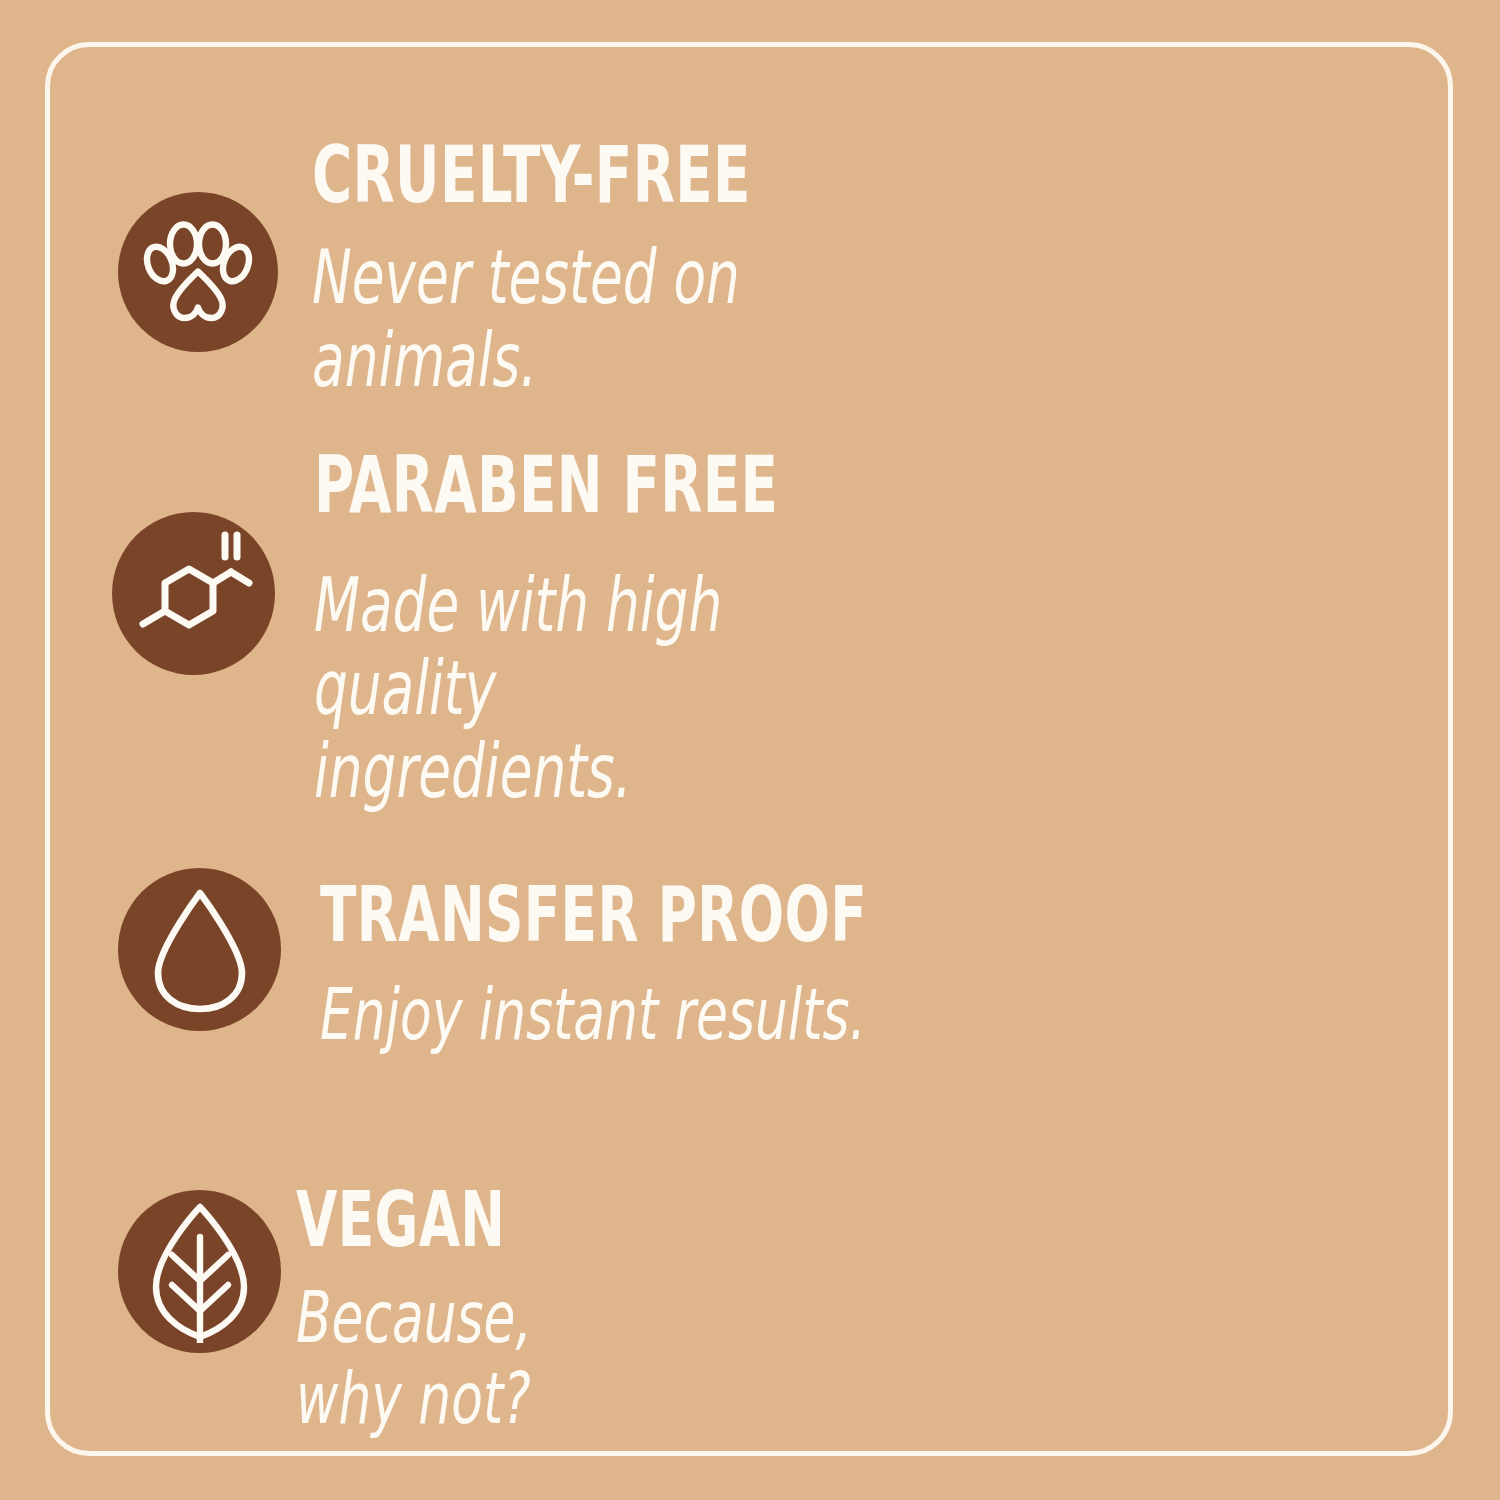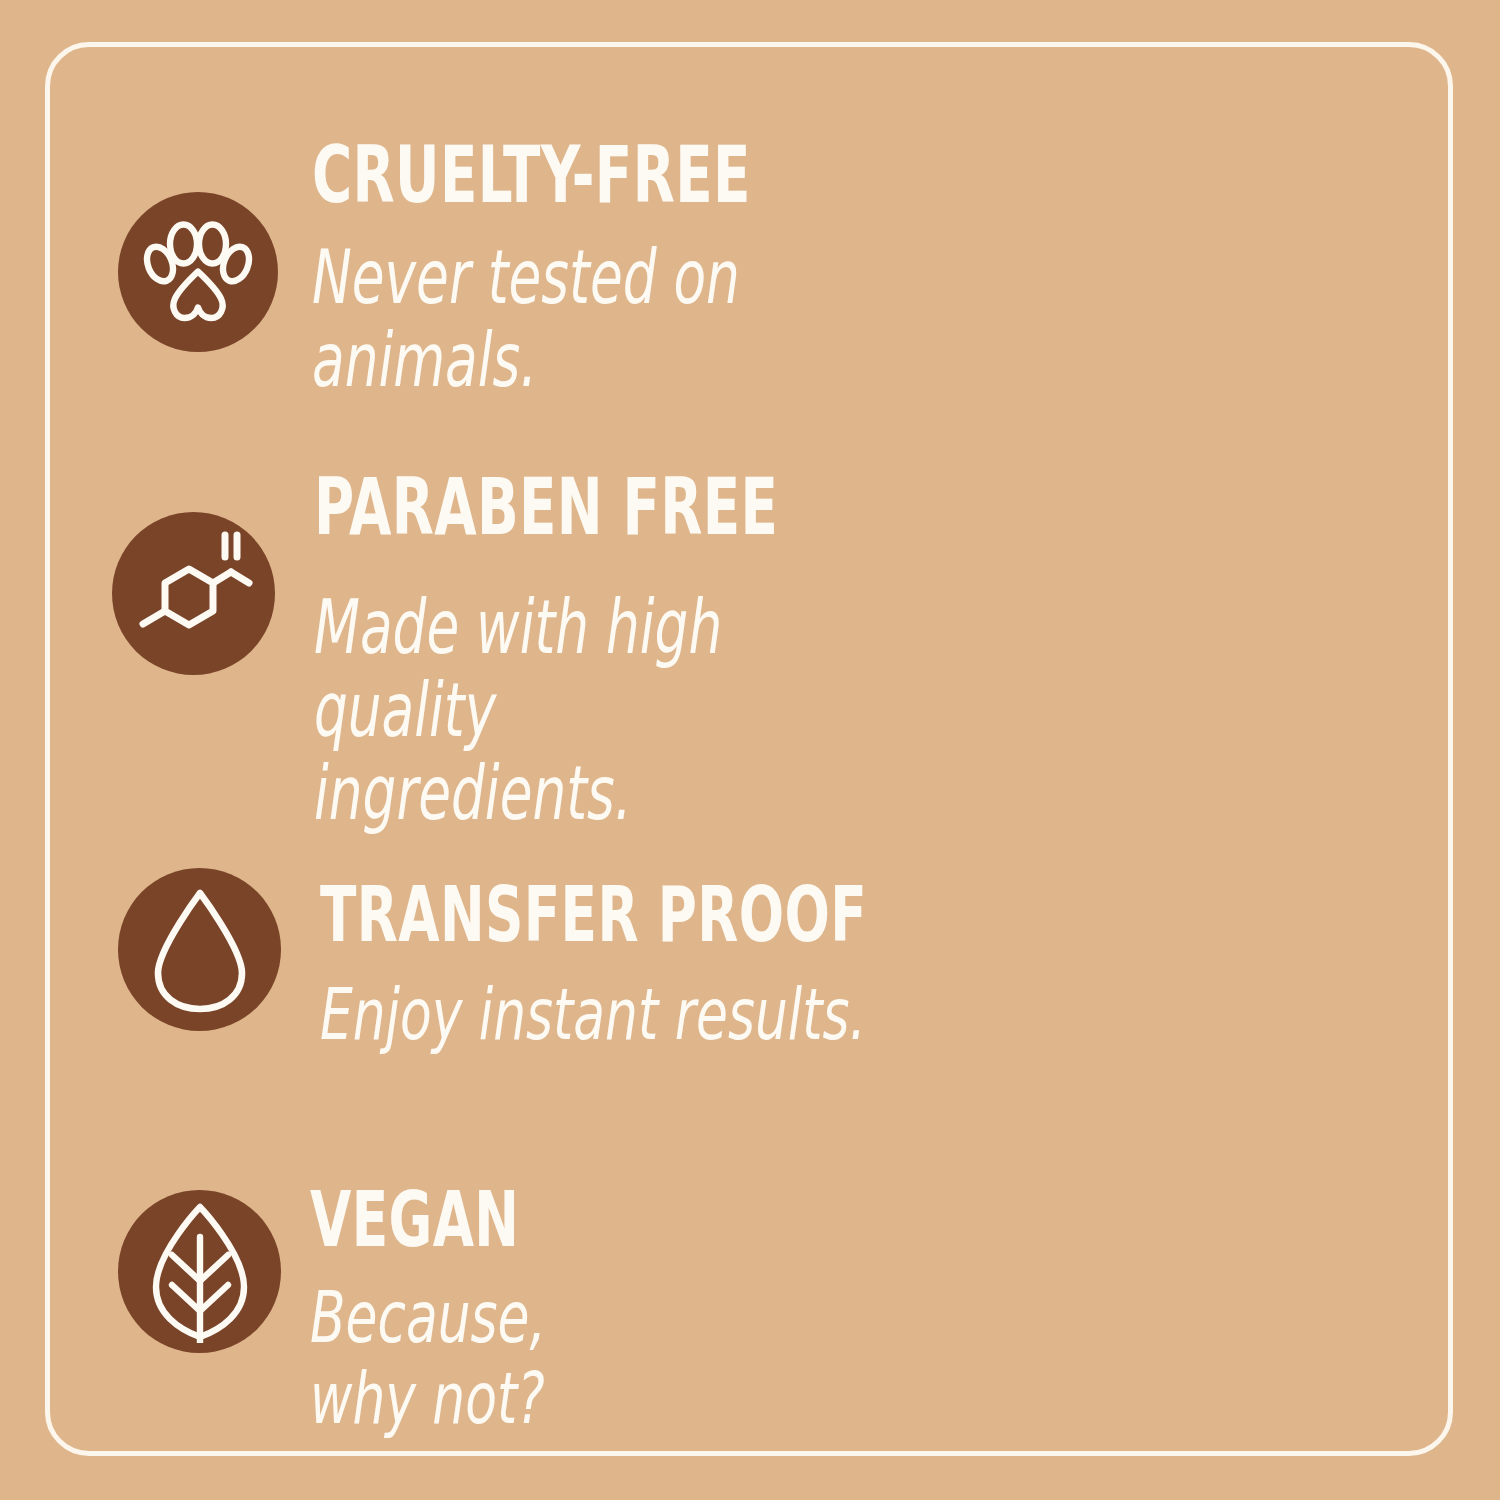--- a/index.html
+++ b/index.html
@@ -73,31 +73,31 @@
     white-space: pre-line;
   }
 
   
   #row-cruelty .badge   { left: 118px; top: 192px;  width: 160px; height: 160px; }
   #row-cruelty .text-col{ left: 312px; top: 140px; }
   #row-cruelty .feature-title { font-size: 78px; }
   #row-cruelty .feature-sub   { font-size: 74px; margin-top: 24px; }
 
   #row-paraben .badge   { left: 112px; top: 512px;  width: 163px; height: 163px; }
-  #row-paraben .text-col{ left: 314px; top: 472px; }
+  #row-paraben .text-col{ left: 314px; top: 450px; }
   #row-paraben .feature-title { font-size: 78px; }
   #row-paraben .feature-sub   { font-size: 74px; margin-top: 42px; }
 
   #row-transfer .badge   { left: 118px; top: 868px;  width: 163px; height: 163px; }
   #row-transfer .text-col{ left: 320px; top: 880px; }
   #row-transfer .feature-title { font-size: 76px; }
   #row-transfer .feature-sub   { font-size: 72px; margin-top: 24px; }
 
   #row-vegan .badge   { left: 118px; top: 1190px;  width: 163px; height: 163px; }
-  #row-vegan .text-col{ left: 310px; top: 1185px; }
+  #row-vegan .text-col{ left: 296px; top: 1185px; }
   #row-vegan .feature-title { font-size: 76px; }
   #row-vegan .feature-sub   { font-size: 72px; margin-top: 22px; }
 </style>
 </head>
 <body>
 
 <div id="stage">
 
   <div id="frame"></div>
 

